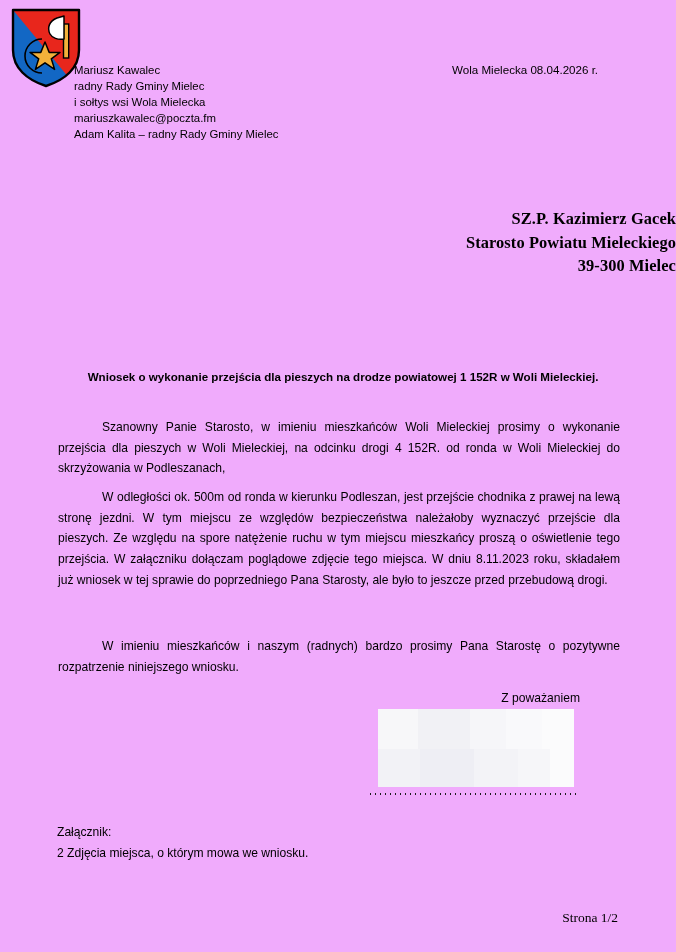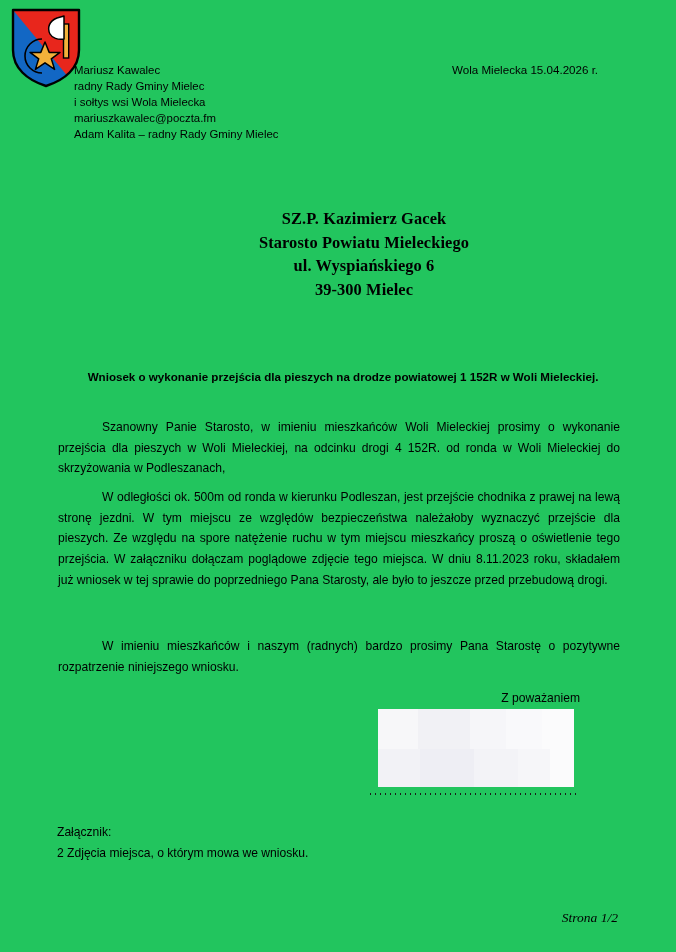--- a/index.html
+++ b/index.html
@@ -5,21 +5,21 @@
 <style>
   html, body {
     margin: 0;
     padding: 0;
     background: #ffffff;
   }
   .page {
     position: relative;
     width: 676px;
     height: 952px;
-    background: #22c55e;
+    background: #f0abfc;
     overflow: hidden;
     font-family: "Liberation Sans", sans-serif;
     color: #000000;
     -webkit-font-smoothing: antialiased;
   }
 
   
   .header-block {
     position: absolute;
     left: 0;
@@ -60,21 +60,21 @@
     line-height: 16px;
     white-space: nowrap;
   }
 
   
   .addressee {
     position: absolute;
     left: 0;
     top: 207px;
     width: 676px;
-    text-align: center;
+    text-align: right;
     font-family: "Liberation Serif", serif;
     font-weight: bold;
     font-size: 16.4px;
     line-height: 23.5px;
     letter-spacing: 0.1px;
   }
   .addressee div { padding-left: 52px; }
 
   
   .subject {
@@ -172,21 +172,20 @@
   .footer {
     position: absolute;
     left: 0;
     top: 910px;
     width: 676px;
     padding-right: 58px;
     box-sizing: border-box;
     text-align: right;
     font-family: "Liberation Serif", serif;
     font-size: 13.5px;
-    font-style: italic;
   }
 </style>
 </head>
 <body>
 
 <div class="page">
 
   <div class="header-block">
 
     <div class="crest">
@@ -214,27 +213,26 @@
     </div>
 
     <div class="sender">
       <div>Mariusz Kawalec</div>
       <div>radny Rady Gminy Mielec</div>
       <div>i sołtys wsi Wola Mielecka</div>
       <div>mariuszkawalec@poczta.fm</div>
       <div>Adam Kalita – radny Rady Gminy Mielec</div>
     </div>
 
-    <div class="date-line">Wola Mielecka  15.04.2026 r.</div>
+    <div class="date-line">Wola Mielecka  08.04.2026 r.</div>
   </div>
 
   <div class="addressee">
     <div>SZ.P. Kazimierz Gacek</div>
     <div>Starosto Powiatu Mieleckiego</div>
-    <div>ul. Wyspiańskiego 6</div>
     <div>39-300 Mielec</div>
   </div>
 
   <div class="subject">Wniosek o wykonanie przejścia dla pieszych na drodze powiatowej  1 152R w Woli Mieleckiej.</div>
 
   <div class="body-text" id="para-1">
     <p>Szanowny Panie Starosto, w imieniu mieszkańców Woli Mieleckiej prosimy o wykonanie przejścia dla pieszych w Woli Mieleckiej, na odcinku drogi 4 152R. od ronda w Woli Mieleckiej do skrzyżowania w Podleszanach,</p>
   </div>
   <div class="body-text" id="para-2">
     <p>W odległości ok. 500m od ronda w kierunku Podleszan, jest przejście chodnika z prawej na lewą stronę jezdni. W tym miejscu ze względów bezpieczeństwa należałoby wyznaczyć przejście dla pieszych. Ze względu na spore natężenie ruchu w tym miejscu mieszkańcy proszą o oświetlenie tego przejścia. W załączniku dołączam poglądowe zdjęcie tego miejsca. W dniu 8.11.2023 roku, składałem już wniosek w tej sprawie do poprzedniego Pana Starosty, ale było to jeszcze przed przebudową drogi.</p>

